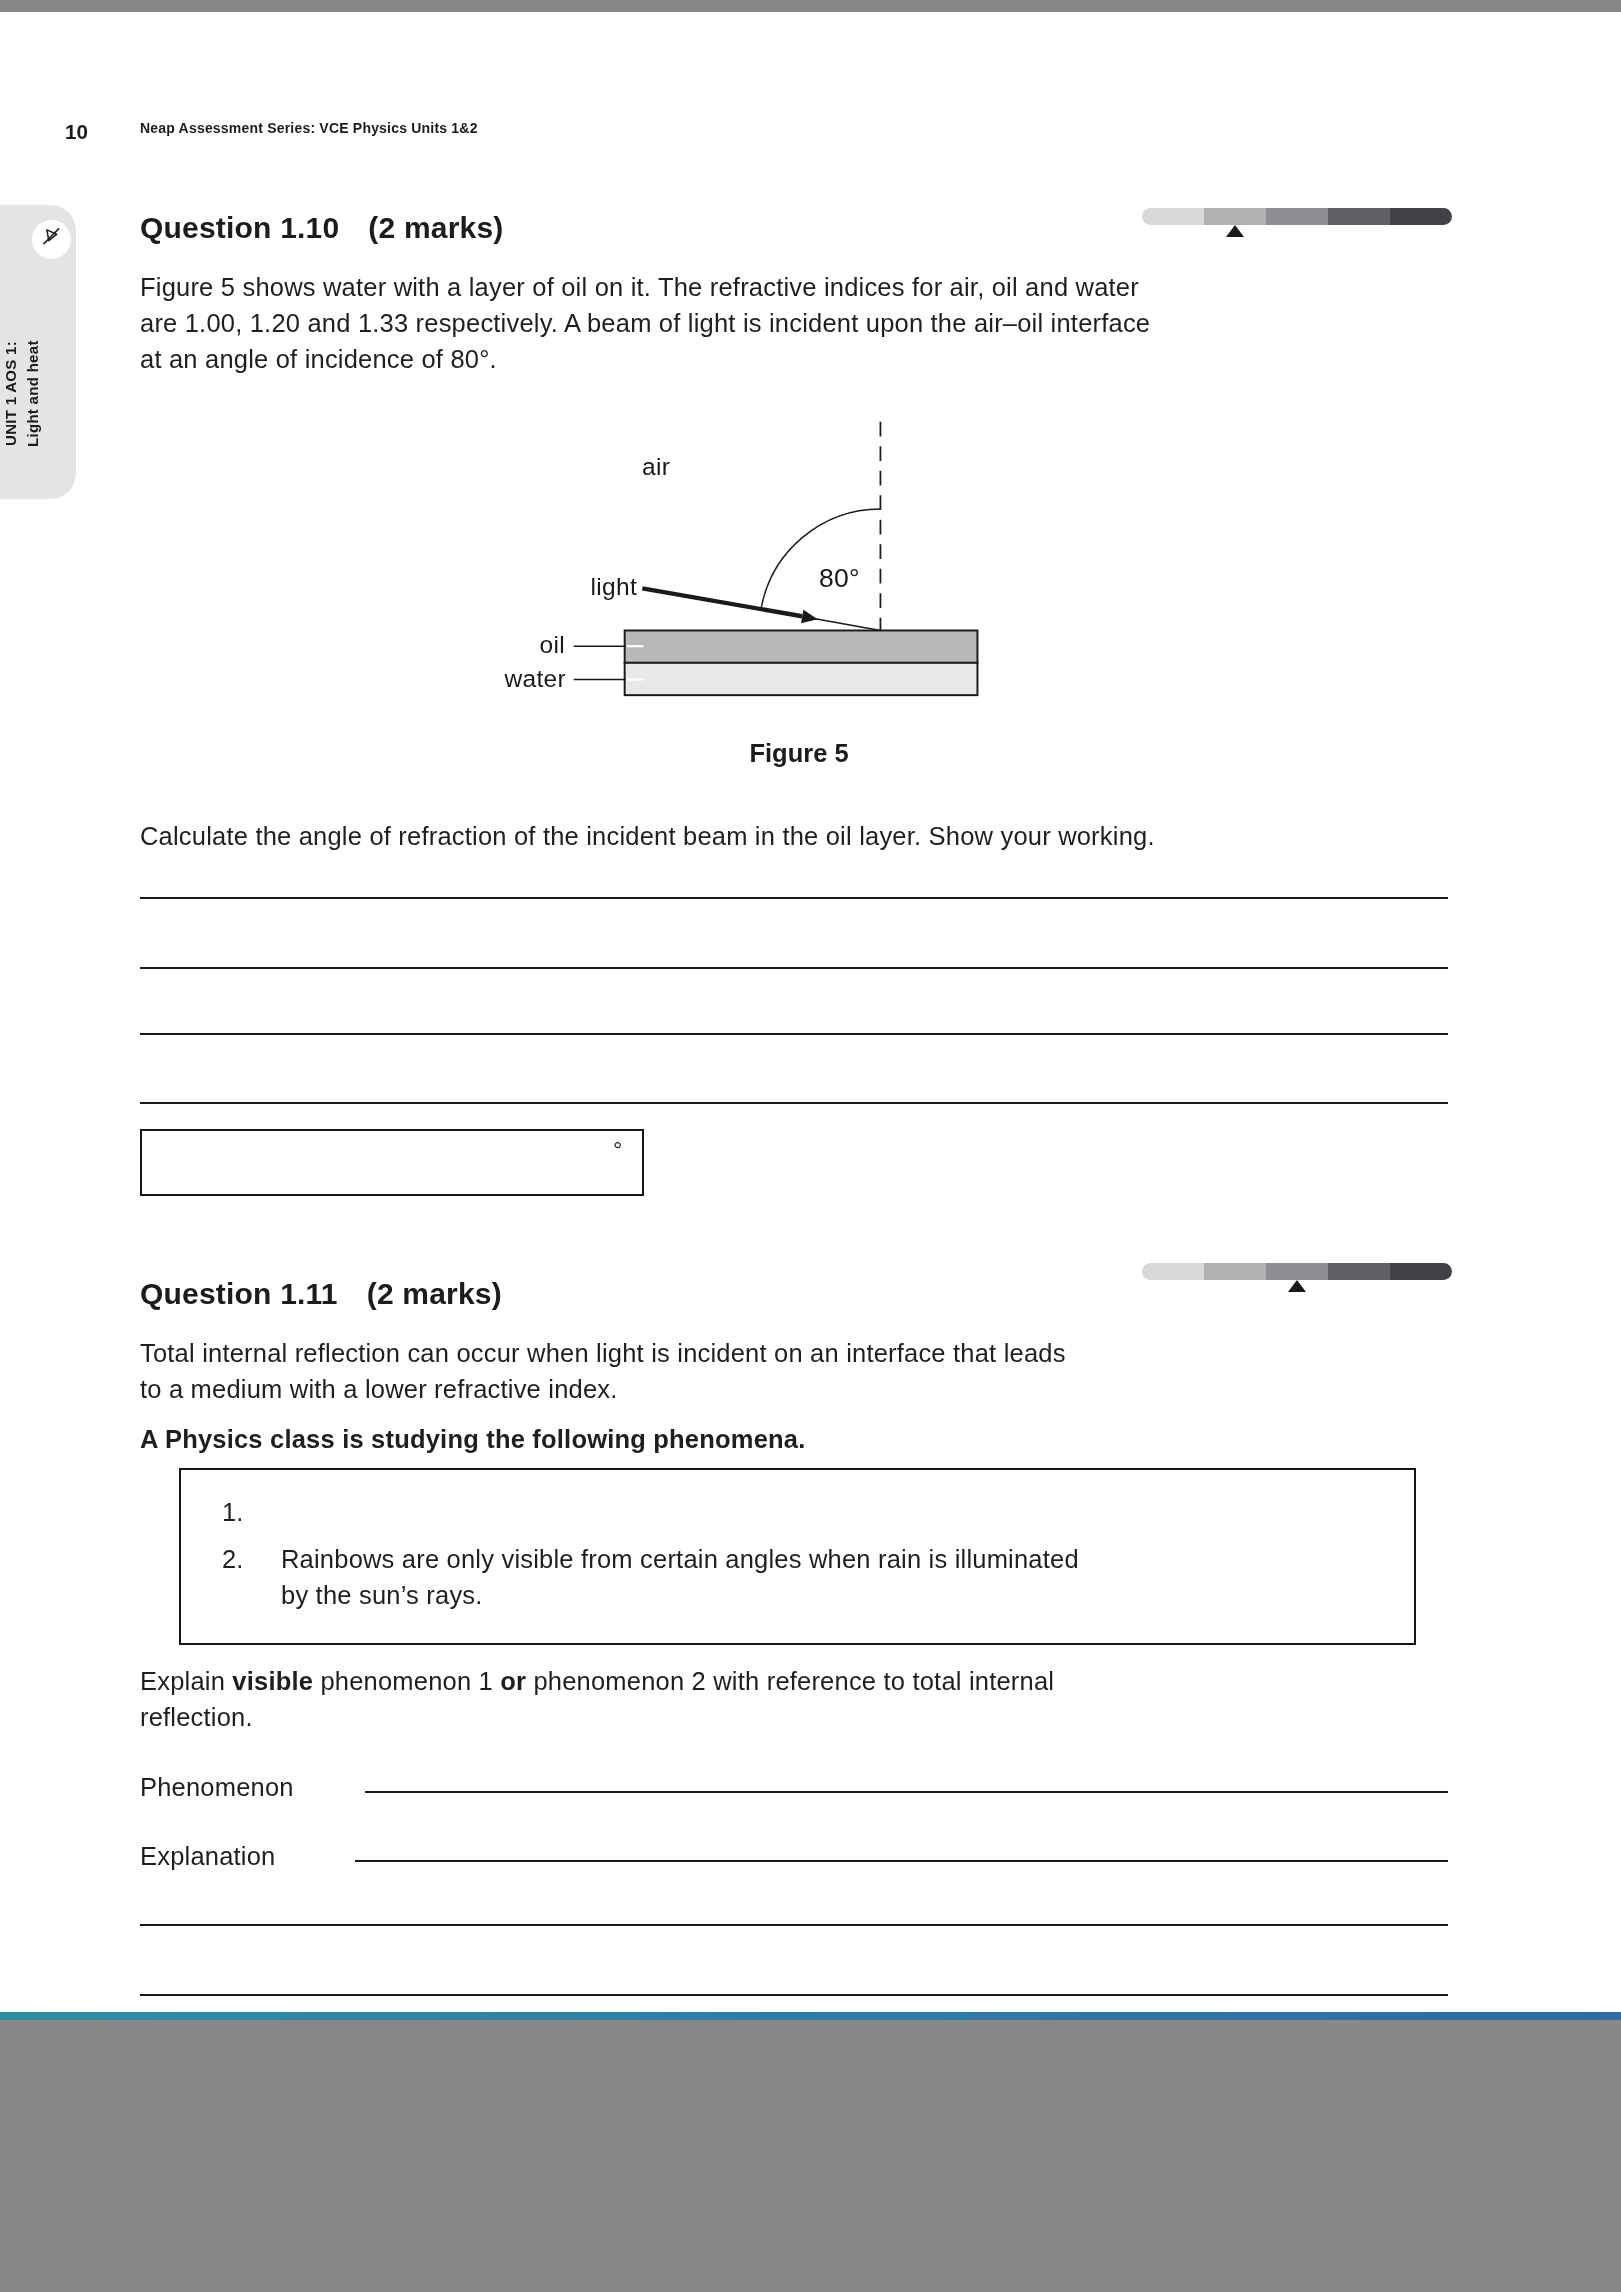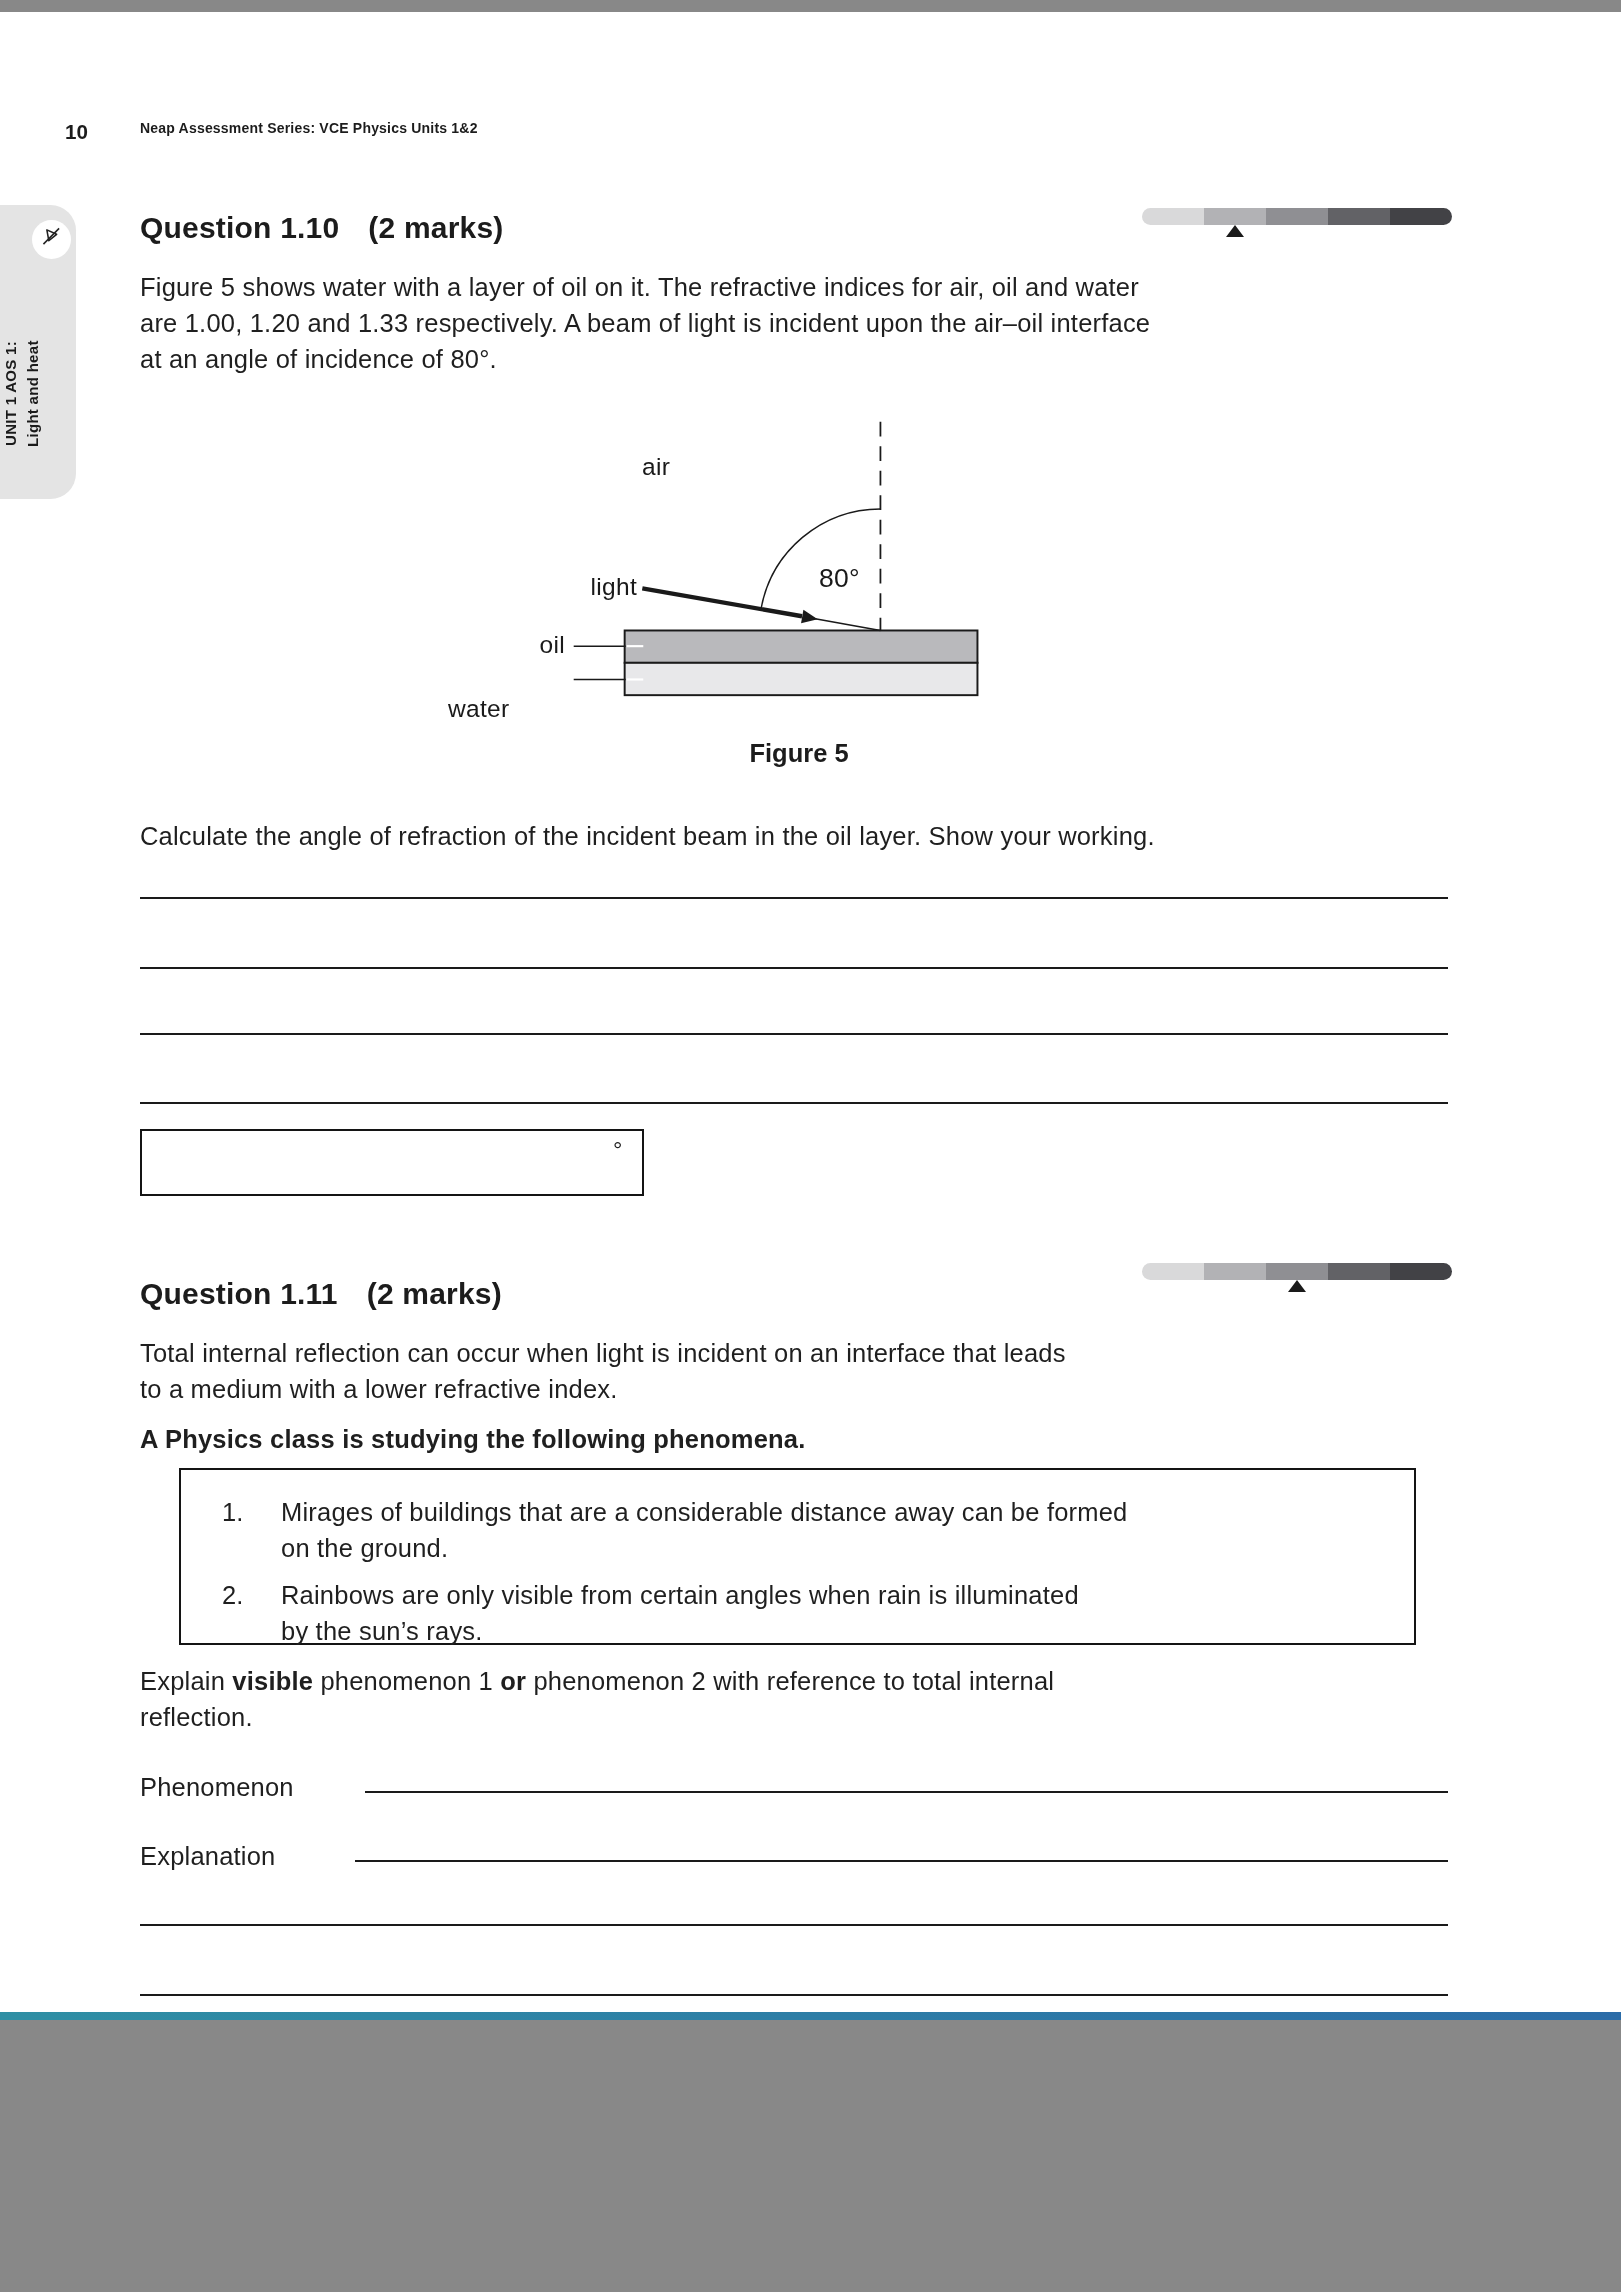--- a/index.html
+++ b/index.html
@@ -102,21 +102,21 @@
     <line x1="165" y1="247" x2="218" y2="247" stroke="#1a1a1a" stroke-width="1.6"></line>
     <line x1="219" y1="247" x2="236" y2="247" stroke="#ffffff" stroke-width="2.2"></line>
     <line x1="165" y1="281" x2="218" y2="281" stroke="#1a1a1a" stroke-width="1.6"></line>
     <line x1="219" y1="281" x2="236" y2="281" stroke="#ffffff" stroke-width="2.2"></line>
   </svg>
 
   <div class="abs dlabel" style="left:642px;top:441px;">air</div>
   <div class="abs dlabel" style="left:559px;top:561px;width:78px;text-align:right;">light</div>
   <div class="abs dlabel" style="left:819px;top:551px;font-size:26.5px;">80°</div>
   <div class="abs dlabel" style="left:487px;top:619px;width:78px;text-align:right;">oil</div>
-  <div class="abs dlabel" style="left:448px;top:683px;width:118px;">water</div>
+  <div class="abs dlabel" style="left:448px;top:653px;width:118px;text-align:right;">water</div>
   <div class="abs figcap" style="left:701px;top:727px;width:196px;">Figure 5</div>
 
   <div class="abs body" style="left:140px;top:806px;width:1372px;">Calculate the angle of refraction of the incident beam in the oil layer. Show your working.</div>
 
   <div class="abs rule" style="left:140px;top:885px;width:1308px;"></div>
   <div class="abs rule" style="left:140px;top:955px;width:1308px;"></div>
   <div class="abs rule" style="left:140px;top:1021px;width:1308px;"></div>
   <div class="abs rule" style="left:140px;top:1090px;width:1308px;"></div>
 
   <div class="abs ansbox" style="left:140px;top:1117px;width:500px;height:63px;">
@@ -138,22 +138,20 @@
       <div class="meter-pointer" style="left: 50%; border-bottom: 12.7px solid rgb(26, 26, 26);"></div>
     </div>
 
   <div class="abs body pre" style="left:140px;top:1323px;width:1372px;">Total internal reflection can occur when light is incident on an interface that leads
 to a medium with a lower refractive index.</div>
   <div class="abs body" style="left:140px;top:1409px;width:1372px;font-weight:bold;">A Physics class is studying the following phenomena.</div>
 
   <div class="abs phenbox" style="left:179px;top:1456px;width:1237px;height:177px;">
     <div class="phen-item">
       <div class="phen-num">1.</div>
-      <div class="phen-text pre">Mirages of buildings that are a considerable distance away can be formed
-on the ground.</div>
     </div>
     <div class="phen-item">
       <div class="phen-num">2.</div>
       <div class="phen-text pre">Rainbows are only visible from certain angles when rain is illuminated
 by the sun’s rays.</div>
     </div>
   </div>
 
   <div class="abs body" style="left:140px;top:1651px;width:1372px;">
     <span>Explain </span><span class="bold">visible</span><span> phenomenon 1 </span><span class="bold">or</span><span> phenomenon 2 with reference to total internal</span><br>

